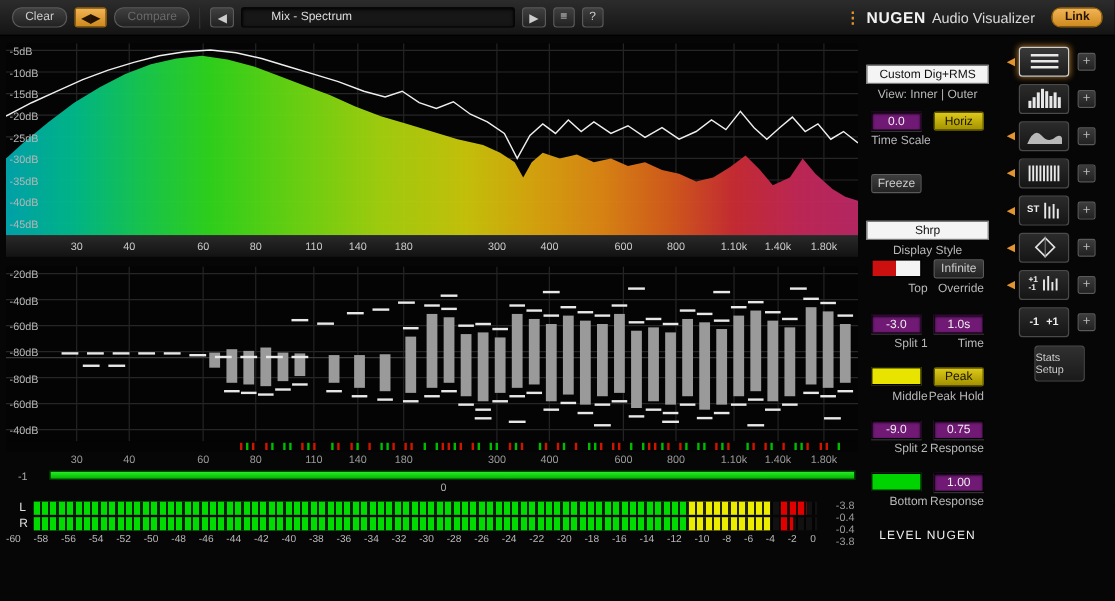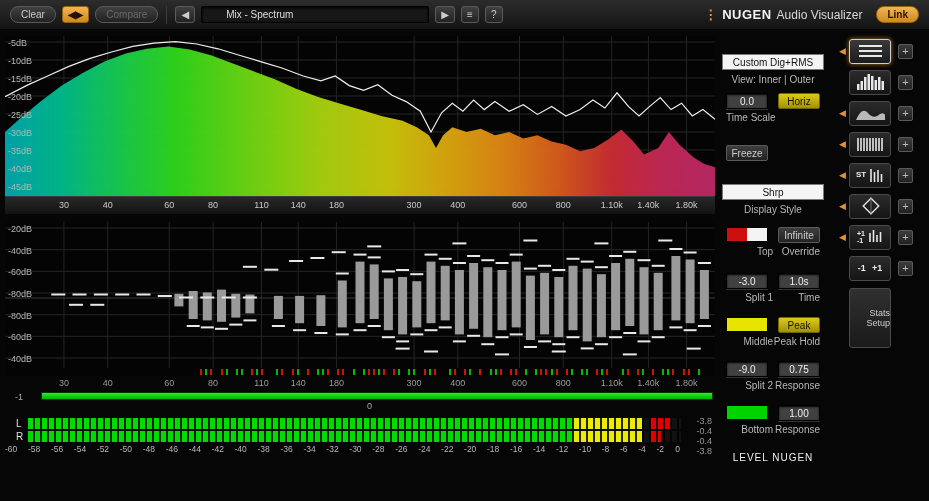--- a/index.html
+++ b/index.html
@@ -52,41 +52,41 @@
 .readouts{position:absolute;right:3px;top:-2px;display:flex;flex-direction:column;font-size:9px;color:#999;text-align:left;line-height:10px;}
 .meter-scale{display:flex;justify-content:space-between;width:676px;margin-top:2px;font-size:8.5px;color:#b8b8b8;}
 .meter-scale span{min-width:6px;text-align:center;}
 
 
 .controls{position:absolute;left:718px;top:36px;width:110px;font-size:10px;color:#b8b8b8;}
 .ctl-select{margin:18px 4px 0;height:16px;background:#f4f4f4;color:#111;display:flex;align-items:center;justify-content:center;border:1px solid #7a7a7a;cursor:pointer;white-space:nowrap;}
 .ctl-center{text-align:center;margin-top:4px;white-space:nowrap;}
 .ctl-left{margin:3px 0 0 8px;}
 .ctl-row{display:flex;justify-content:space-between;margin:8px 8px 0;}
-.ctl-field{width:42px;height:16px;background:#404040;border:1px solid #000;box-shadow:inset 0 1px 2px #000,0 1px 0 #333;color:#eee;display:flex;align-items:center;justify-content:center;cursor:pointer;}
+.ctl-field{width:42px;height:16px;background:#701a75;border:1px solid #000;box-shadow:inset 0 1px 2px #000,0 1px 0 #333;color:#eee;display:flex;align-items:center;justify-content:center;cursor:pointer;}
 .ctl-btn{width:42px;height:16px;background:linear-gradient(#3e3e3e,#232323);border:1px solid #5a5a5a;color:#ccc;display:flex;align-items:center;justify-content:center;border-radius:2px;cursor:pointer;}
 .ctl-btn.yellow{background:linear-gradient(#ddc91a,#a39200);color:#1a1400;border-color:#6e6400;}
 .swatch{width:42px;height:15px;border:1px solid #000;cursor:pointer;}
 .lbl-row{display:flex;margin:3px 8px 0;}
 .lbl-row span{width:50%;text-align:right;white-space:nowrap;}
 .lm-title{margin-top:17px;text-align:center;color:#f0f0f0;font-size:10px;letter-spacing:1px;}
 
 
 .sidebar{position:absolute;left:836px;top:38px;width:93px;}
 .sb-row{display:flex;align-items:center;height:26px;margin-bottom:5px;}
 .sb-arrow{width:13px;color:#e2952f;font-size:9px;text-align:center;cursor:pointer;}
 .sb-arrow.empty{visibility:hidden;}
 .sb-btn{width:42px;height:25px;background:linear-gradient(#2b2b2b,#151515);border:1px solid #4a4a4a;border-radius:3px;display:flex;align-items:center;justify-content:center;gap:2px;color:#ddd;cursor:pointer;overflow:hidden;}
 .sb-btn.selected{border-color:#cfcfcf;box-shadow:0 0 5px rgba(226,149,47,.75);background:linear-gradient(#3a3a3a,#1c1c1c);}
 .sb-btn svg{display:block;}
 .sb-txt{font-size:8px;font-weight:bold;color:#eee;line-height:8px;}
 .sb-mini{display:flex;flex-direction:column;font-size:7px;color:#eee;line-height:7px;font-weight:bold;}
 .sb-range{font-size:9px;color:#eee;display:flex;gap:6px;font-weight:bold;}
 .sb-plus{width:15px;height:15px;margin-left:7px;background:linear-gradient(#3c3c3c,#222);border:1px solid #5a5a5a;border-radius:2px;color:#bbb;font-size:11px;line-height:12px;display:flex;align-items:center;justify-content:center;cursor:pointer;}
-.stats-btn{width:42px;margin-left:13px;margin-top:7px;padding:19px 0;background:linear-gradient(#303030,#1a1a1a);border:1px solid #4a4a4a;border-radius:3px;color:#ccc;font-size:9px;text-align:right;line-height:10px;cursor:pointer;}
+.stats-btn{width:42px;margin-left:26px;margin-top:7px;padding:4px 0;background:linear-gradient(#303030,#1a1a1a);border:1px solid #4a4a4a;border-radius:3px;color:#ccc;font-size:9px;text-align:left;line-height:10px;cursor:pointer;}
 </style>
 </head>
 <body>
 
 <div class="root">
 
   <div class="toolbar">
     <div class="tb-btn">Clear</div>
     <div class="tb-btn orange sq">◀▶</div>
     <div class="tb-btn dim">Compare</div>
@@ -501,21 +501,21 @@
     <div class="ctl-left">Time Scale</div>
 
     <div class="ctl-row" style="margin-top:22px;">
       <div class="ctl-btn">Freeze</div>
       <div style="width:42px;"></div>
     </div>
 
     <div class="ctl-select" style="margin-top:23px;">Shrp</div>
     <div class="ctl-center">Display Style</div>
 
-    <div class="ctl-row" style="margin-top:12px;">
+    <div class="ctl-row" style="margin-top:1px;">
       <div class="swatch" id="swatch-top" style="background: linear-gradient(90deg, rgb(204, 16, 16) 0px, rgb(204, 16, 16) 50%, rgb(244, 244, 244) 50%, rgb(244, 244, 244) 100%);"></div>
       <div class="ctl-btn">Infinite</div>
     </div>
     <div class="lbl-row">
       <span>Top</span>
       <span>Override</span>
     </div>
 
     <div class="ctl-row" style="margin-top:16px;">
       <div class="ctl-field">-3.0</div>

